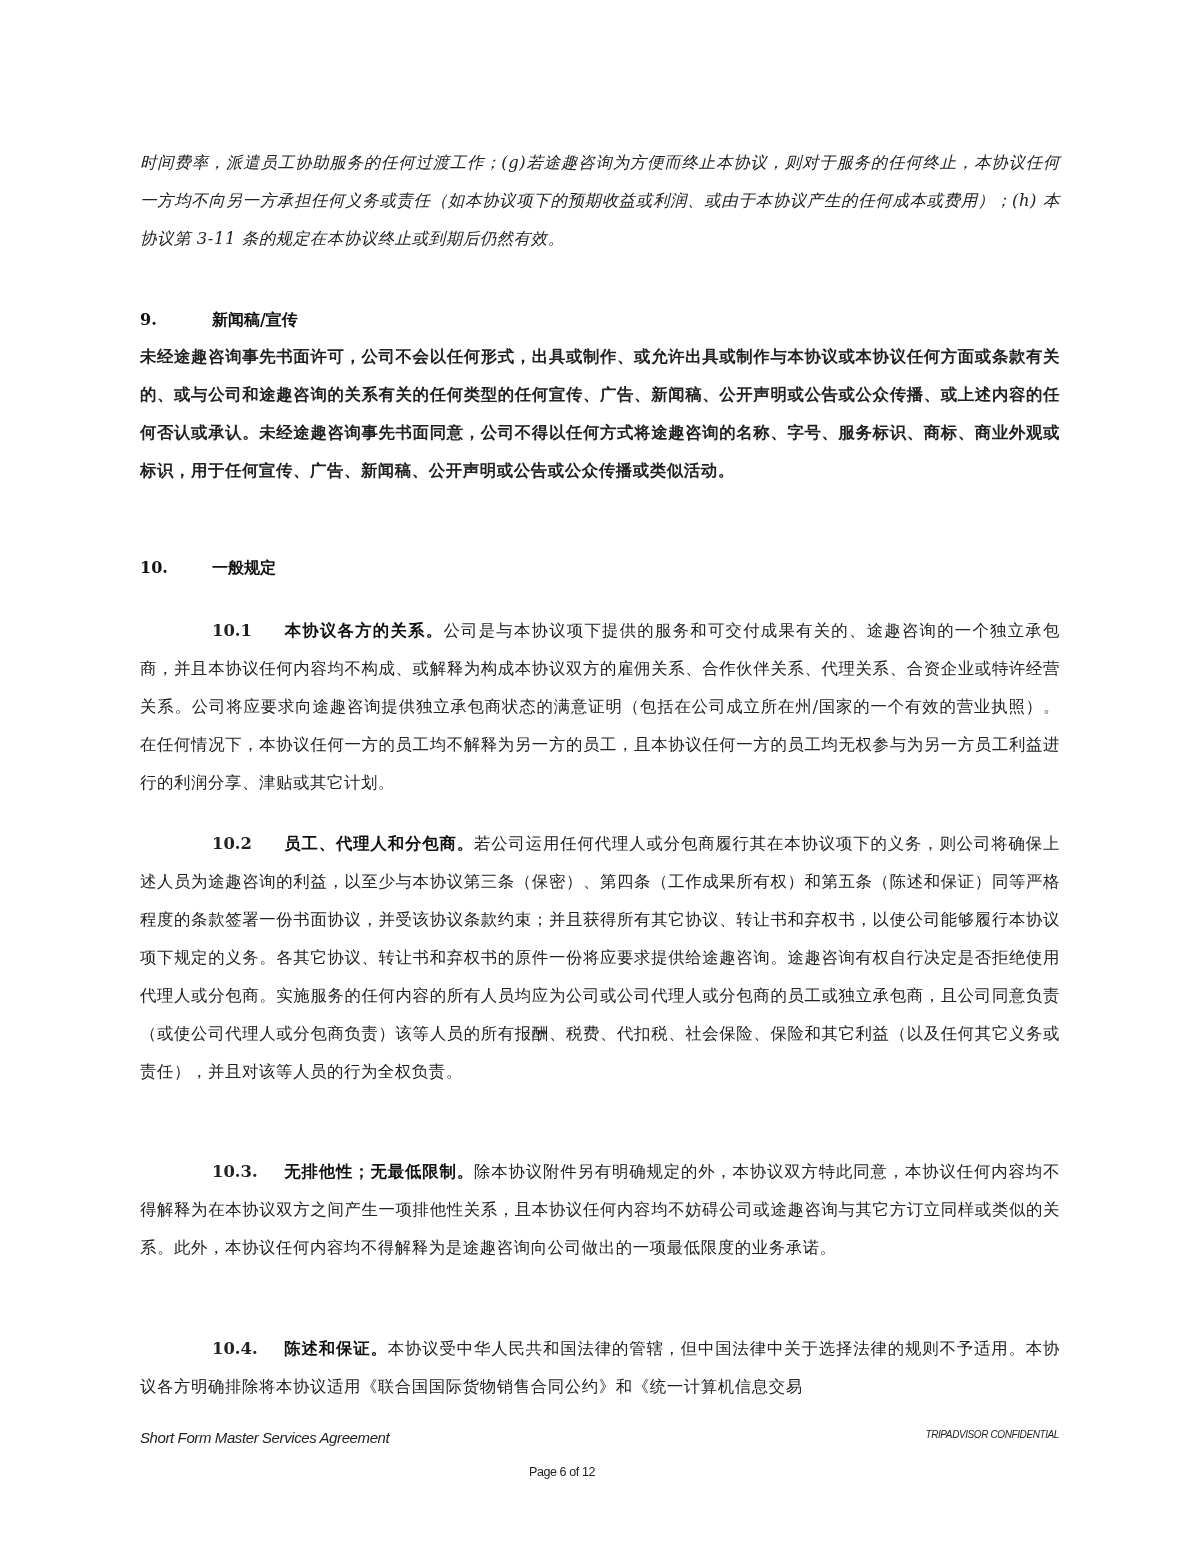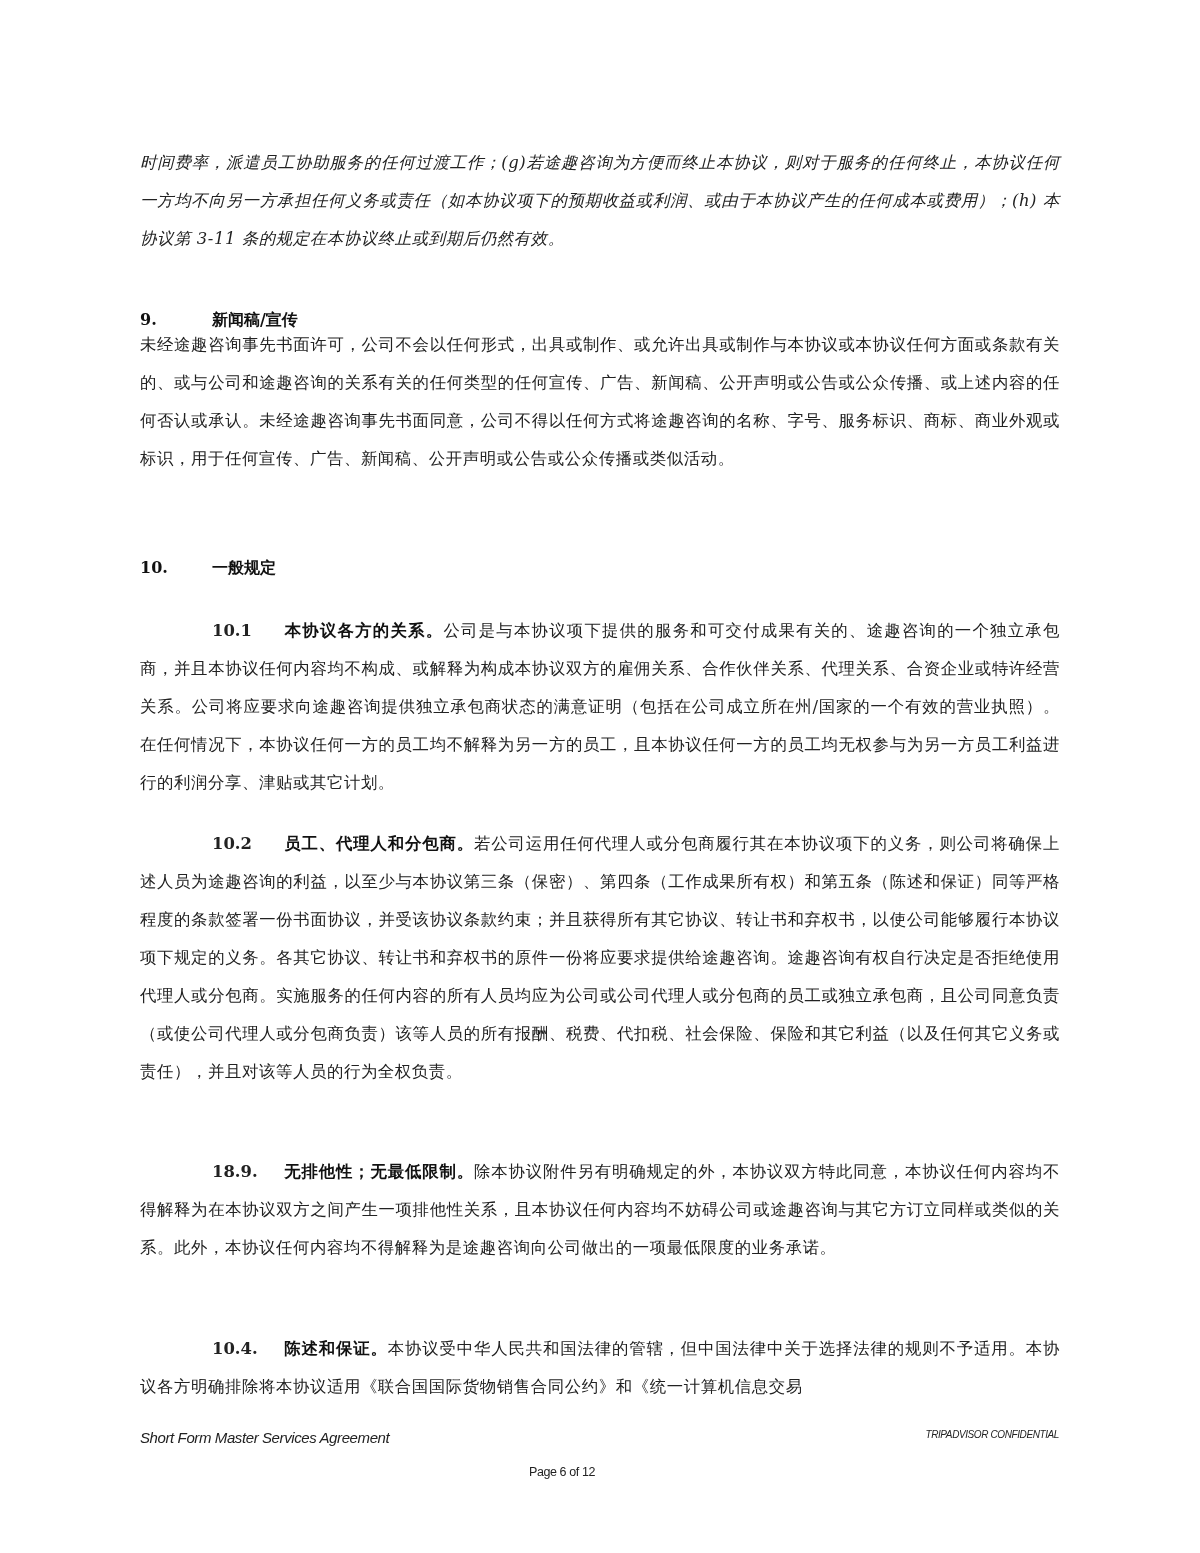--- a/index.html
+++ b/index.html
@@ -23,36 +23,36 @@
 <body>
 
 <div class="page">
 
   <div class="para" style="top:144px;font-style:italic;">时间费率，派遣员工协助服务的任何过渡工作；(g)若途趣咨询为方便而终止本协议，则对于服务的任何终止，本协议任何一方均不向另一方承担任何义务或责任（如本协议项下的预期收益或利润、或由于本协议产生的任何成本或费用）；(h) 本协议第 3-11 条的规定在本协议终止或到期后仍然有效。</div>
 
   <div class="heading" style="top:281px;margin-top:27px;">
     <span class="num">9.</span><span>新闻稿/宣传</span>
   </div>
 
-  <div class="para" style="top:326px;">未经途趣咨询事先书面许可，公司不会以任何形式，出具或制作、或允许出具或制作与本协议或本协议任何方面或条款有关的、或与公司和途趣咨询的关系有关的任何类型的任何宣传、广告、新闻稿、公开声明或公告或公众传播、或上述内容的任何否认或承认。未经途趣咨询事先书面同意，公司不得以任何方式将途趣咨询的名称、字号、服务标识、商标、商业外观或标识，用于任何宣传、广告、新闻稿、公开声明或公告或公众传播或类似活动。</div>
+  <div class="para" style="top:338px;font-weight:bold;">未经途趣咨询事先书面许可，公司不会以任何形式，出具或制作、或允许出具或制作与本协议或本协议任何方面或条款有关的、或与公司和途趣咨询的关系有关的任何类型的任何宣传、广告、新闻稿、公开声明或公告或公众传播、或上述内容的任何否认或承认。未经途趣咨询事先书面同意，公司不得以任何方式将途趣咨询的名称、字号、服务标识、商标、商业外观或标识，用于任何宣传、广告、新闻稿、公开声明或公告或公众传播或类似活动。</div>
 
   <div class="heading" style="top:556px;">
     <span class="num">10.</span><span>一般规定</span>
   </div>
 
   <div class="para" style="top:612px;">
     <span class="sub-num">10.1</span><span class="sub-title">本协议各方的关系。</span><span>公司是与本协议项下提供的服务和可交付成果有关的、途趣咨询的一个独立承包商，并且本协议任何内容均不构成、或解释为构成本协议双方的雇佣关系、合作伙伴关系、代理关系、合资企业或特许经营关系。公司将应要求向途趣咨询提供独立承包商状态的满意证明（包括在公司成立所在州/国家的一个有效的营业执照）。在任何情况下，本协议任何一方的员工均不解释为另一方的员工，且本协议任何一方的员工均无权参与为另一方员工利益进行的利润分享、津贴或其它计划。</span>
   </div>
 
   <div class="para" style="top:825px;">
     <span class="sub-num">10.2</span><span class="sub-title">员工、代理人和分包商。</span><span>若公司运用任何代理人或分包商履行其在本协议项下的义务，则公司将确保上述人员为途趣咨询的利益，以至少与本协议第三条（保密）、第四条（工作成果所有权）和第五条（陈述和保证）同等严格程度的条款签署一份书面协议，并受该协议条款约束；并且获得所有其它协议、转让书和弃权书，以使公司能够履行本协议项下规定的义务。各其它协议、转让书和弃权书的原件一份将应要求提供给途趣咨询。途趣咨询有权自行决定是否拒绝使用代理人或分包商。实施服务的任何内容的所有人员均应为公司或公司代理人或分包商的员工或独立承包商，且公司同意负责（或使公司代理人或分包商负责）该等人员的所有报酬、税费、代扣税、社会保险、保险和其它利益（以及任何其它义务或责任），并且对该等人员的行为全权负责。</span>
   </div>
 
   <div class="para" style="top:1153px;">
-    <span class="sub-num">18.9.</span><span class="sub-title">无排他性；无最低限制。</span><span>除本协议附件另有明确规定的外，本协议双方特此同意，本协议任何内容均不得解释为在本协议双方之间产生一项排他性关系，且本协议任何内容均不妨碍公司或途趣咨询与其它方订立同样或类似的关系。此外，本协议任何内容均不得解释为是途趣咨询向公司做出的一项最低限度的业务承诺。</span>
+    <span class="sub-num">10.3.</span><span class="sub-title">无排他性；无最低限制。</span><span>除本协议附件另有明确规定的外，本协议双方特此同意，本协议任何内容均不得解释为在本协议双方之间产生一项排他性关系，且本协议任何内容均不妨碍公司或途趣咨询与其它方订立同样或类似的关系。此外，本协议任何内容均不得解释为是途趣咨询向公司做出的一项最低限度的业务承诺。</span>
   </div>
 
   <div class="para" style="top:1330px;">
     <span class="sub-num">10.4.</span><span class="sub-title">陈述和保证。</span><span>本协议受中华人民共和国法律的管辖，但中国法律中关于选择法律的规则不予适用。本协议各方明确排除将本协议适用《联合国国际货物销售合同公约》和《统一计算机信息交易</span>
   </div>
 
 </div>
 
 <div class="footer-left">Short Form Master Services Agreement</div>
 <div class="footer-right">TRIPADVISOR CONFIDENTIAL</div>

